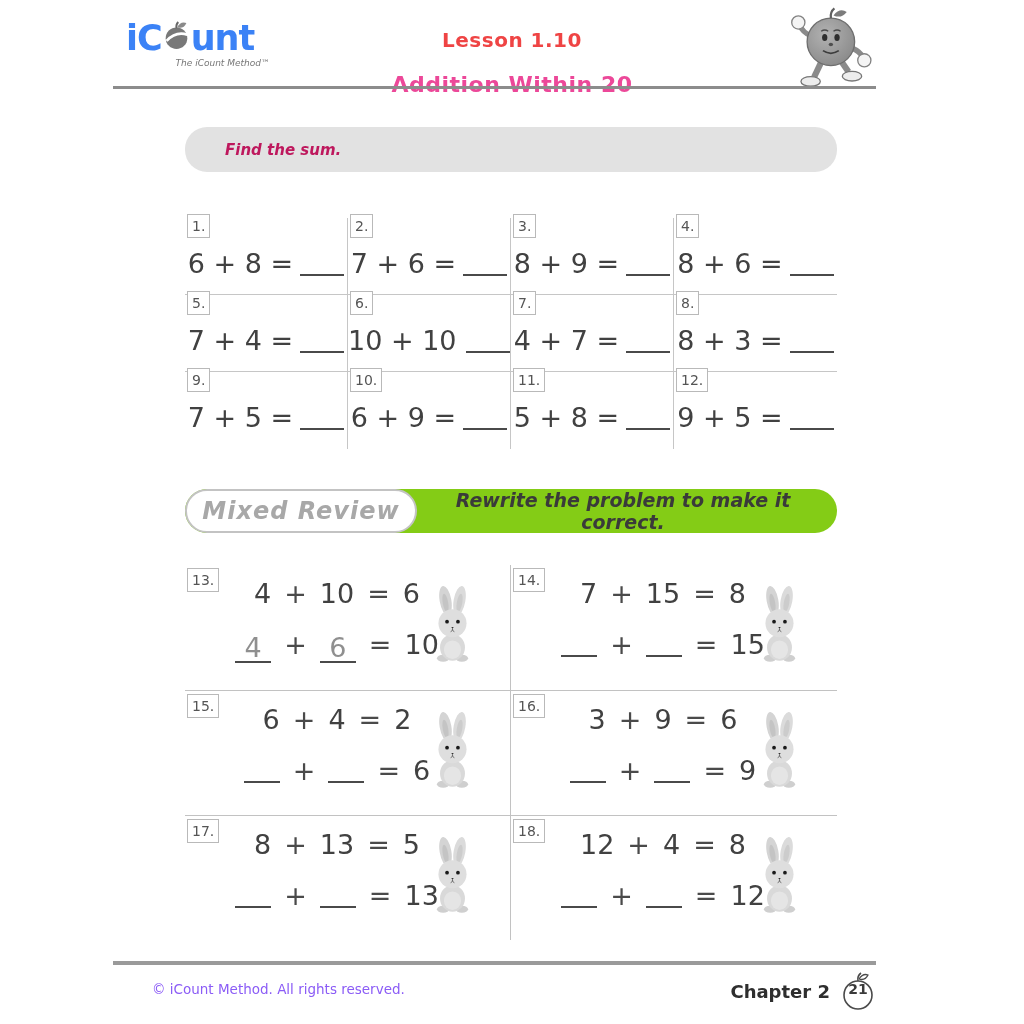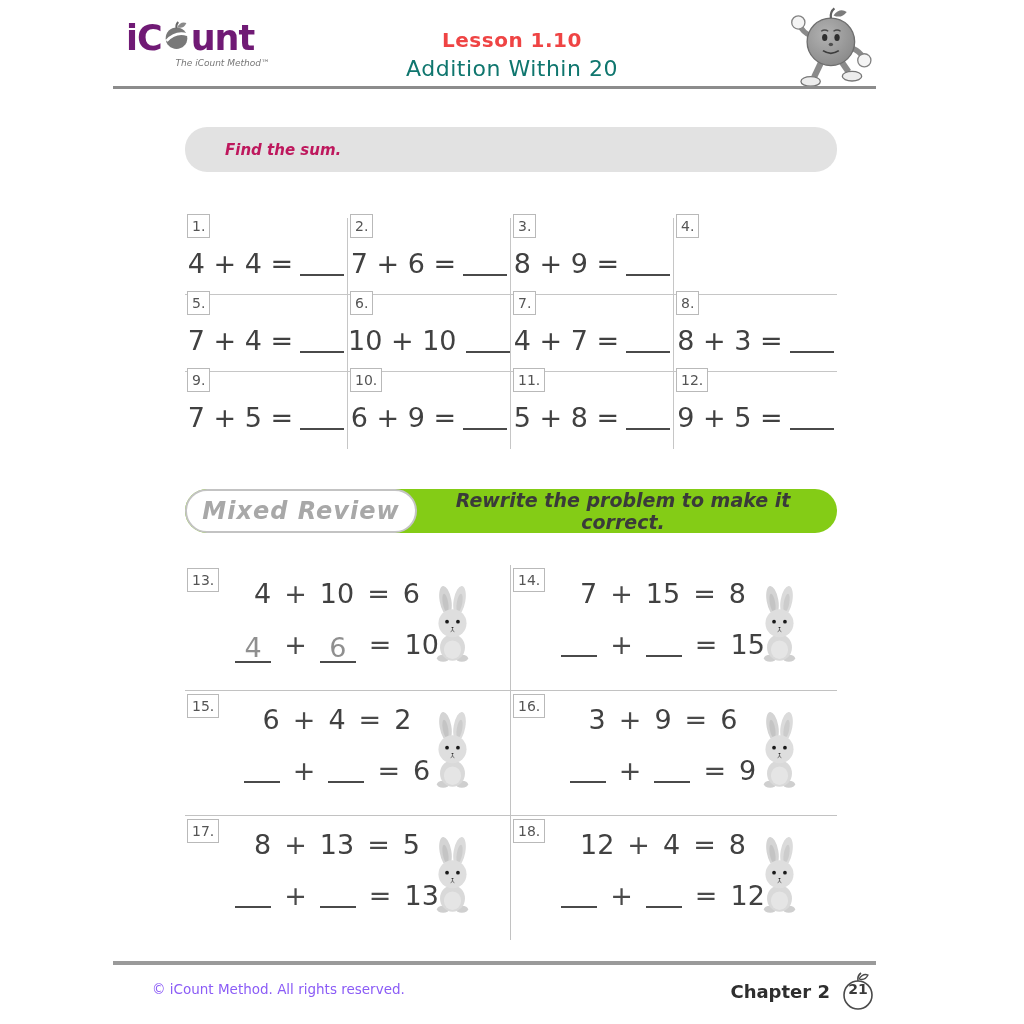--- a/index.html
+++ b/index.html
@@ -5,27 +5,27 @@
   * { margin:0; padding:0; box-sizing:border-box; }
   html,body { background:#fff; }
   .page {
     position:relative; width:1024px; height:1024px; background:#ffffff;
     font-family:"DejaVu Sans", sans-serif; color:#3d3d3d; overflow:hidden;
   }
 
   
   .logo { position:absolute; left:126px; top:20px; width:150px; }
   .logo-line { display:flex; align-items:flex-end; }
-  .logo-word { font-size:35px; font-weight:bold; color:#701a75; letter-spacing:-1px; line-height:1; }
+  .logo-word { font-size:35px; font-weight:bold; color:#3b82f6; letter-spacing:-1px; line-height:1; }
   .logo-apple { margin:0 1px 1px 1px; }
   .logo-tag { font-size:9px; font-style:italic; color:#777; text-align:right; padding-right:6px; margin-top:2px; }
 
   .head-center { position:absolute; left:0; top:28px; width:100%; text-align:center; }
   .lesson { font-size:20px; font-weight:bold; color:#ef4444; letter-spacing:0.5px; }
-  .page-title { font-size:22px; font-weight:normal; color:#0f766e; letter-spacing:0.5px; margin-top:4px; }
+  .page-title { font-size:22px; font-weight:bold; color:#ec4899; letter-spacing:0.5px; margin-top:20px; }
 
   .mascot { position:absolute; left:780px; top:4px; }
 
   .rule { position:absolute; left:113px; width:763px; background:#8c8c8c; }
   .rule.top { top:86px; height:3px; }
   .rule.bottom { top:961px; height:4px; background:#9a9a9a; }
 
   
   .pill {
     position:absolute; left:185px; width:652px; border-radius:22px; background:#e2e2e2;
@@ -159,21 +159,21 @@
   <div class="rule top"></div>
 
   <div class="pill find">
     <span class="pill-text">Find the sum.</span>
   </div>
 
   <div class="sum-grid">
   <div class="sum-cell">
     <span class="numbox">1.</span>
     <div class="equation">
-      <span>4 + 4 =</span>
+      <span>6 + 8 =</span>
       <span class="blank"></span>
     </div>
   </div>
 
   <div class="sum-cell">
     <span class="numbox">2.</span>
     <div class="equation">
       <span>7 + 6 =</span>
       <span class="blank"></span>
     </div>
@@ -182,20 +182,24 @@
   <div class="sum-cell">
     <span class="numbox">3.</span>
     <div class="equation">
       <span>8 + 9 =</span>
       <span class="blank"></span>
     </div>
   </div>
 
   <div class="sum-cell">
     <span class="numbox">4.</span>
+    <div class="equation">
+      <span>8 + 6 =</span>
+      <span class="blank"></span>
+    </div>
   </div>
 
   <div class="sum-cell">
     <span class="numbox">5.</span>
     <div class="equation">
       <span>7 + 4 =</span>
       <span class="blank"></span>
     </div>
   </div>
 

